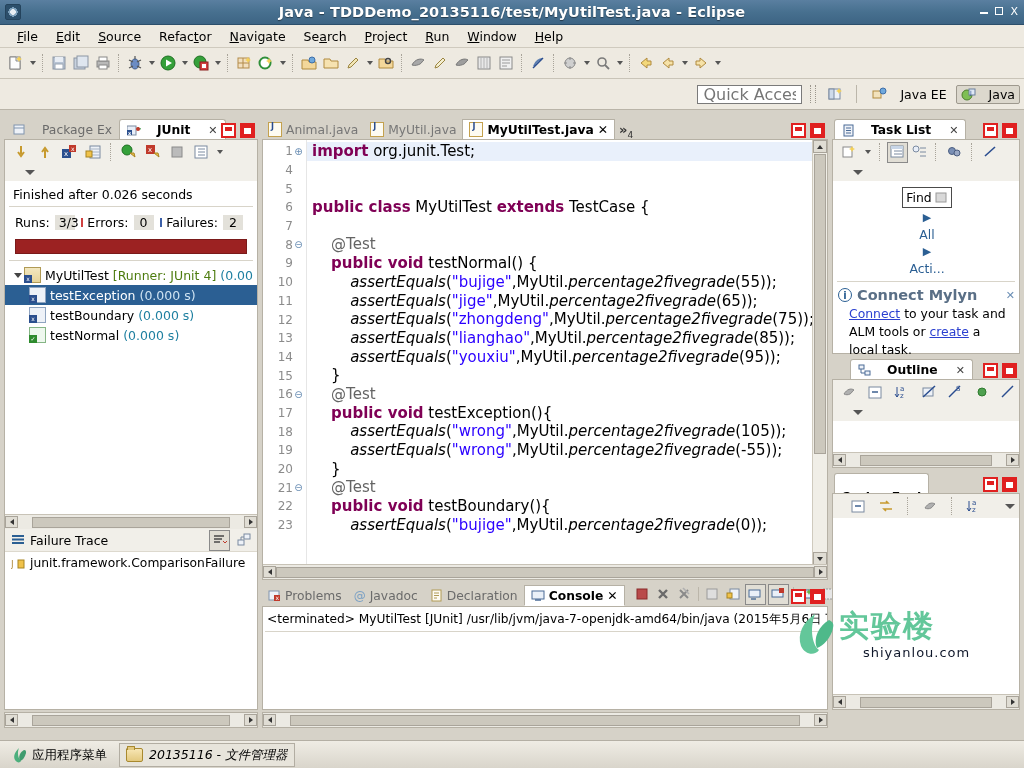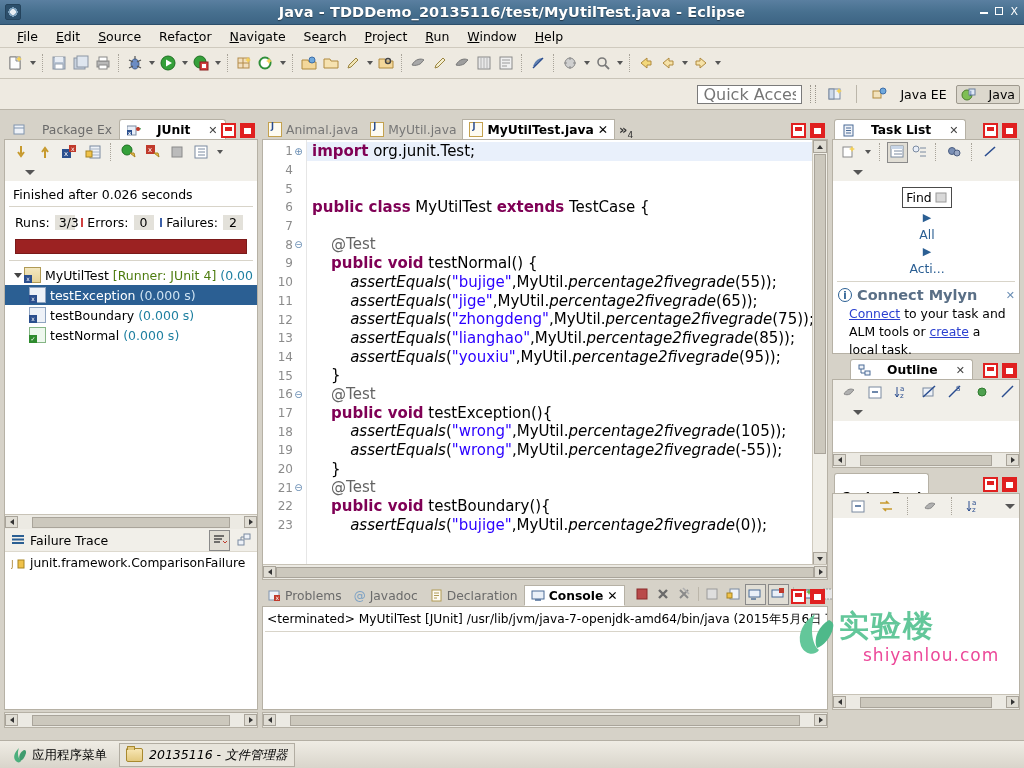--- a/index.html
+++ b/index.html
@@ -183,21 +183,21 @@
 
   #outline-view{left:832px;top:240px;width:188px;height:110px;}
   #outline-body{position:absolute;left:0;top:21px;width:188px;height:89px;background:#fff;border:1px solid #b6b1a5;box-sizing:border-box;}
 
   #spring-view{left:832px;top:354px;width:188px;height:238px;}
   #spring-body{position:absolute;left:0;top:21px;width:188px;height:217px;background:#fff;border:1px solid #b6b1a5;box-sizing:border-box;}
 
   
   .watermark{position:absolute;left:838px;top:676px;width:180px;height:62px;pointer-events:none;}
   .wm-text{font-size:30px;font-weight:bold;color:#63c79a;letter-spacing:2px;font-family:"DejaVu Sans","Liberation Sans",sans-serif;}
-  .wm-sub{font-size:17px;color:#ec4899;letter-spacing:1px;margin-top:-2px;margin-left:24px;}
+  .wm-sub{font-size:13px;color:#0f172a;letter-spacing:1px;margin-top:-2px;margin-left:24px;}
   .wm-leaf{position:absolute;left:-44px;top:6px;width:40px;height:44px;}
 
   
   .taskbar{
     position:absolute;left:0;top:740px;width:1024px;height:28px;
     background:linear-gradient(to bottom,#efece4,#d8d4ca);
     border-top:1px solid #b4afa4;display:flex;align-items:center;padding-left:6px;gap:6px;
   }
   .tb-item{display:flex;align-items:center;gap:6px;font-size:12.5px;padding:2px 6px;}
   .tb-item.raised{border:1px solid #b2ada2;background:#e7e4db;height:24px;box-sizing:border-box;font-style:italic;}

